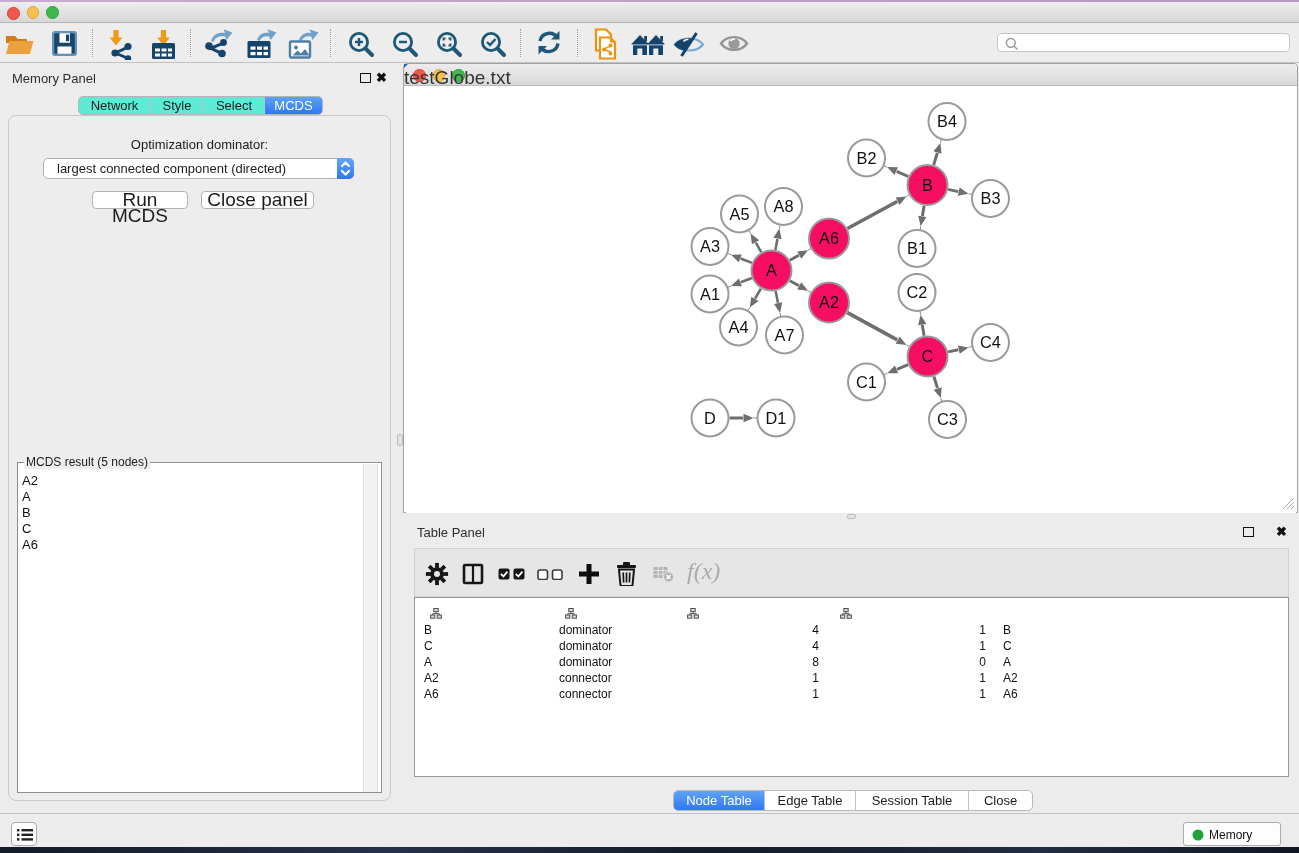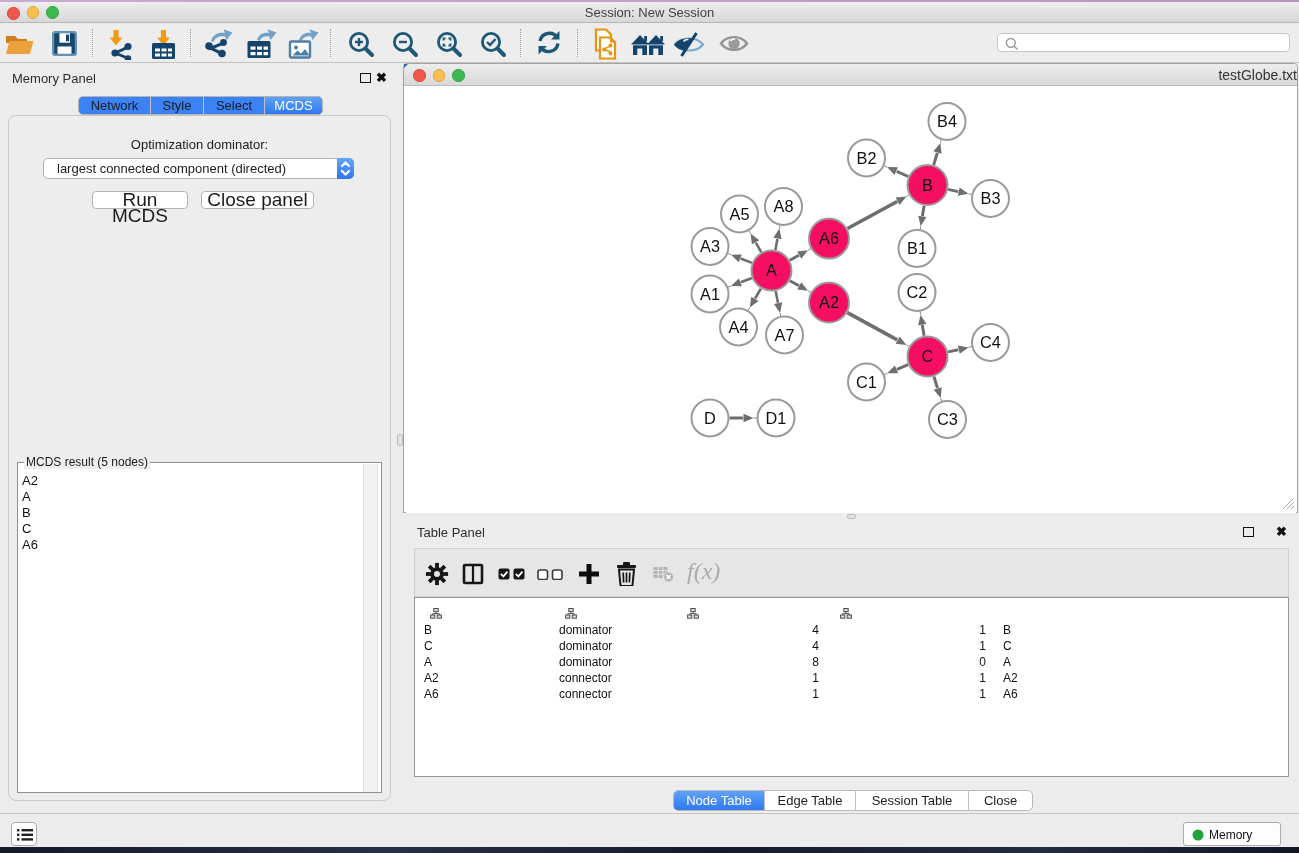--- a/index.html
+++ b/index.html
@@ -11,39 +11,39 @@
 .tl{position:absolute;width:12.5px;height:12.5px;border-radius:50%}
 #toolbar{left:0;top:24px;width:1299px;height:39px;background:#ededed;border-bottom:1px solid #c2c2c2}
 .sep{position:absolute;top:5px;height:28px;width:0;border-left:1px dotted #9f9f9f}
 .ticon{position:absolute;top:0}
 #searchbox{left:997px;top:9px;width:293px;height:19px;background:#fff;border:1px solid #c6c6c6;border-radius:4px}
 
 #cp-title{left:12px;top:71px;font-size:13px;color:#2e2e2e}
 .float-sq{width:11px;height:10px;border:1.6px solid #111}
 .bold-x{font-size:13px;font-weight:bold;color:#111}
 #cp-body{left:8px;top:115px;width:383px;height:686px;background:#ededed;border:1px solid #c9c9c9;border-radius:8px}
-#cp-tabs{left:78px;top:96px;height:19px;display:flex;border:1px solid #b4b4b4;border-radius:5px;overflow:hidden;background:#3b82f6}
+#cp-tabs{left:78px;top:96px;height:19px;display:flex;border:1px solid #b4b4b4;border-radius:5px;overflow:hidden;background:#5eead4}
 #cp-tabs .tab{height:100%;display:flex;align-items:center;justify-content:center;font-size:13px;color:#1c1c1c;border-right:1px solid #c0c0c0}
 #cp-tabs .tab:last-child{border-right:none}
 #cp-tabs .sel{background:linear-gradient(#5ea1f8,#2f78f3);color:#fff}
 #opt-label{left:0;top:137px;width:399px;text-align:center;font-size:13px;color:#1c1c1c}
 #combo{left:43px;top:158px;width:311px;height:21px;background:#fff;border:1px solid #b2b2b2;border-radius:5px}
 #combo .txt{position:absolute;left:13px;top:2px;font-size:13px;color:#1c1c1c}
 #combo .spin{position:absolute;right:-1px;top:-1px;width:17px;height:21px;background:linear-gradient(#64a5f9,#2f78f3);border-radius:0 5px 5px 0}
 .btn{position:absolute;height:18px;background:#fff;border:1px solid #b2b2b2;border-radius:4px;font-size:19px;color:#1c1c1c;text-align:center;line-height:16px}
 #fieldset{left:17px;top:462px;width:365px;height:331px;background:#fff;border:1px solid #8f8f8f}
 #fieldset .legend{position:absolute;left:6px;top:-8px;background:#ededed;padding:0 2px;font-size:12px;color:#1c1c1c}
 #fieldset .items{position:absolute;left:4px;top:10px;font-size:13px;color:#111;line-height:16px}
 #fieldset .sbar{position:absolute;right:3px;top:1px;width:15px;height:328px;background:#f2f2f2;border-left:1px solid #e0e0e0;border-right:1px solid #e0e0e0}
 #vgrip{left:397px;top:434px;width:6px;height:12px;background:#e2e2e2;border:1px solid #bdbdbd;border-radius:2px}
 #hgrip{left:847px;top:514px;width:9px;height:5px;background:#e2e2e2;border:1px solid #bdbdbd;border-radius:2px}
 
 #netwin{left:403px;top:63px;width:895px;height:450px;background:#fff;border:1px solid #a3a3a3;border-radius:4px 4px 0 0}
 #nettitle{position:absolute;left:0;top:0;width:100%;height:22px;background:linear-gradient(#ededed,#d8d8d8);border-bottom:1px solid #bcbcbc;border-radius:4px 4px 0 0}
-#nettitle .title{position:absolute;left:0;right:0;top:3px;text-align:right;font-size:14px;color:#343434}
+#nettitle .title{position:absolute;left:0;right:0;top:3px;text-align:left;font-size:19px;color:#343434}
 #graphwrap{position:absolute;left:2px;top:22px;width:890px;height:427px;background:#fff;overflow:hidden}
 #resizegrip{position:absolute;right:2px;bottom:2px;width:16px;height:16px}
 
 #tp-title{left:417px;top:525px;font-size:13px;color:#2e2e2e}
 #tp-toolbar{left:414px;top:548px;width:875px;height:49px;background:#e6e6e6;border:1px solid #d0d0d0}
 #tp-table{left:414px;top:597px;width:875px;height:180px;background:#fff;border:1px solid #979797}
 #tp-header{position:absolute;left:0;top:0;height:21px;background:#fafafa;border-bottom:1px solid #ececec}
 .hcell{position:absolute;top:0;height:21px;border-right:1px solid #d9d9d9;font-size:12px;color:#1c1c1c;text-align:center;line-height:21px}
 .hicon{position:absolute;left:7px;top:5px}
 .trow{position:absolute;font-size:12px;color:#111}
@@ -56,21 +56,20 @@
 #statusbar{left:0;top:813px;width:1299px;height:34px;background:#ececec;border-top:1px solid #c4c4c4}
 #listbtn{left:11px;top:822px;width:26px;height:24px;background:#fdfdfd;border:1px solid #ababab;border-radius:4px}
 #membox{left:1183px;top:822px;width:98px;height:24px;background:#fdfdfd;border:1px solid #ababab;border-radius:3px;font-size:12px;color:#111}
 #deskstrip{left:0;top:847px;width:1299px;height:6px;background:linear-gradient(90deg,#131a28,#26304a 30%,#141b2a 55%,#222c42 80%,#101624)}
 </style></head><body>
 <div class="abs" id="wallstrip"></div>
 <div class="abs" id="titlebar">
   <div class="tl" style="left:7px;top:5px;background:#f2574e;border:.5px solid #d8443c"></div>
   <div class="tl" style="left:26.5px;top:4px;background:#f6bf50;border:.5px solid #dca73e"></div>
   <div class="tl" style="left:46px;top:4px;background:#3db94e;border:.5px solid #2ea33f"></div>
-  <div class="title">Session: New Session</div>
 </div>
 <div class="abs" id="toolbar">
   <div class="sep" style="left:92px"></div>
     <div class="sep" style="left:190px"></div>
   <div class="sep" style="left:330px"></div>
     <div class="sep" style="left:520px"></div>
   <div class="sep" style="left:577px"></div>
   <svg class="ticon" style="left:3px;top:6px" width="33" height="27" viewBox="0 0 33 27">
     <path d="M3 6 h9 l3 3 h9 v4 h-21 z" fill="#cd7d1b"></path>
     <path d="M3 24 L6.5 11 h24 L27 24 z" fill="#eca23c"></path>

